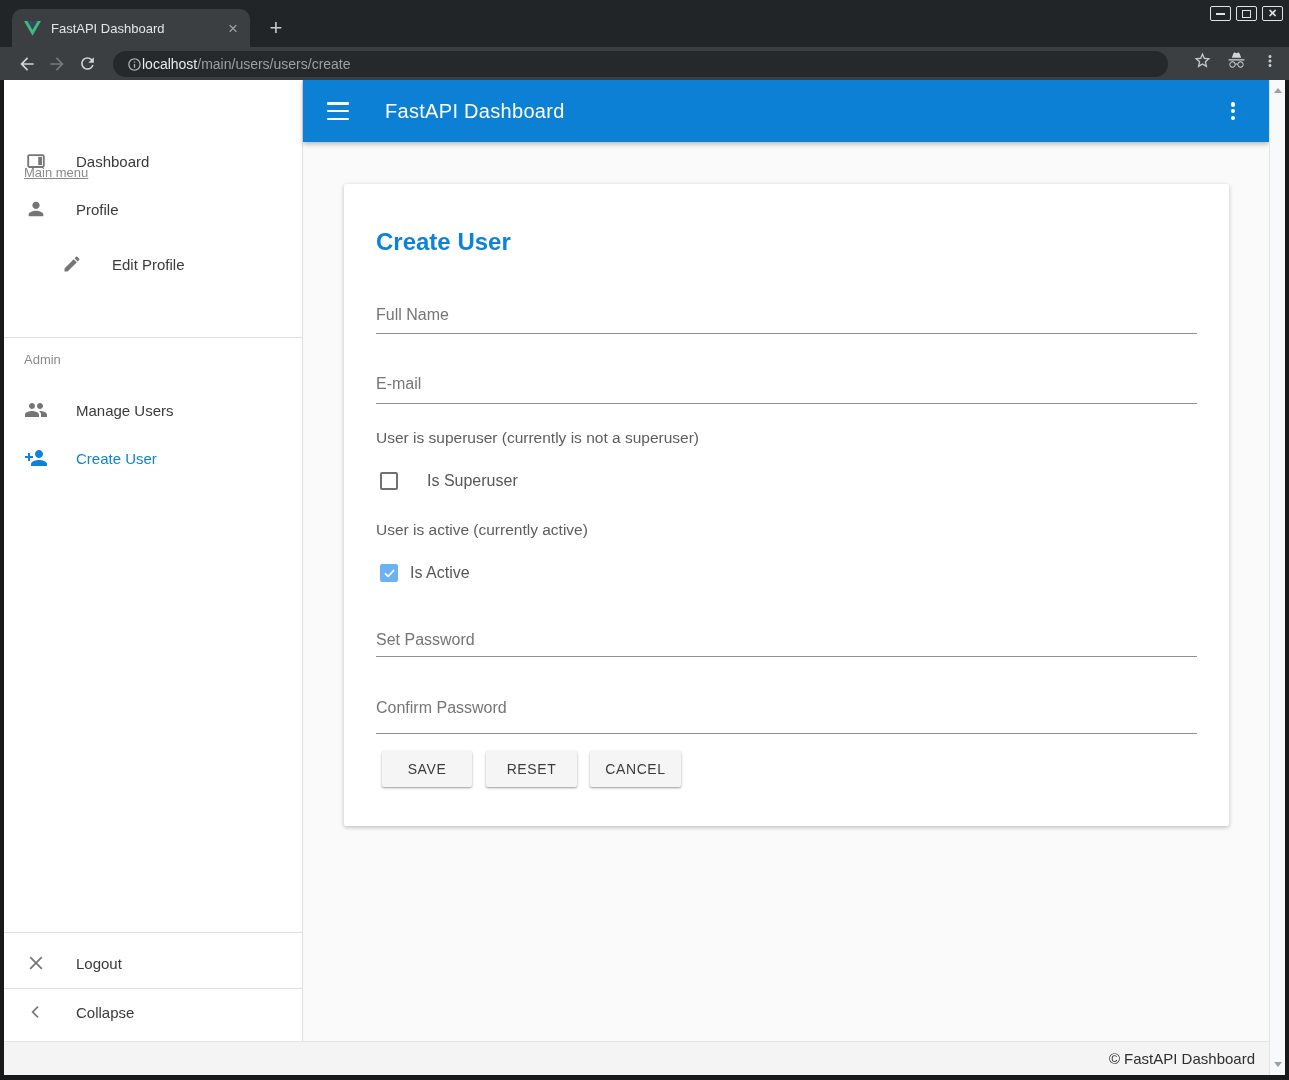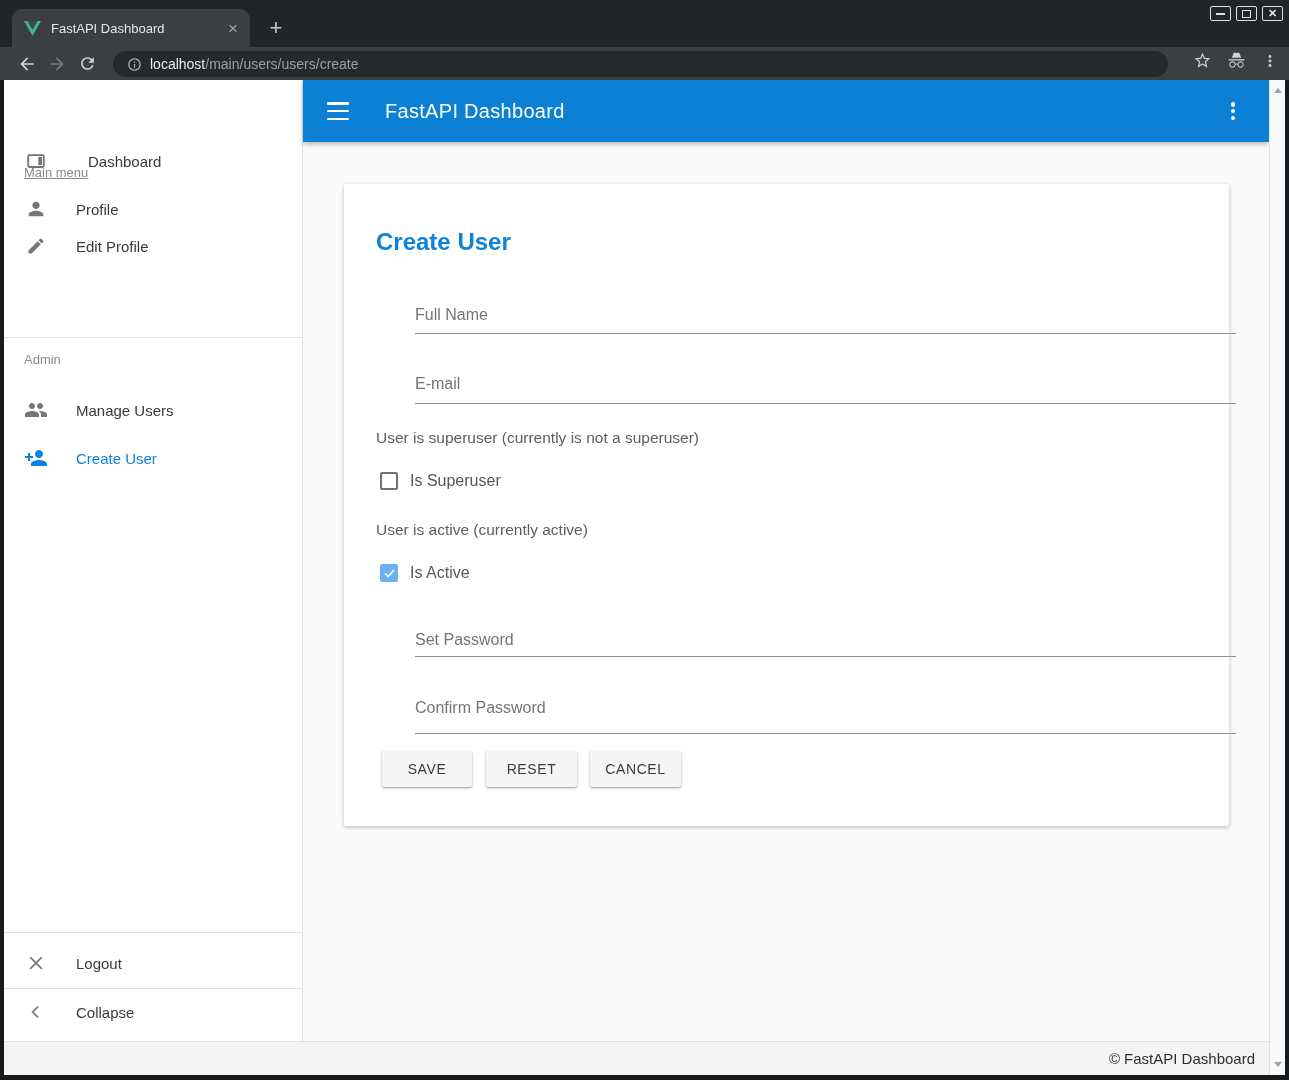--- a/index.html
+++ b/index.html
@@ -21,21 +21,21 @@
   .wbtn .min-glyph { width:9px; height:2px; background:#dfe2e4; }
   .wbtn .max-glyph { width:9px; height:8px; border:1.5px solid #dfe2e4; }
   .wbtn .close-glyph { font-size:11px; line-height:1; font-weight:bold; }
 
   
   .toolbar { position:absolute; left:0; top:47px; width:100%; height:33px; background:#3b3f42;
              display:flex; align-items:center; }
   .nav-ic { width:30px; height:26px; display:flex; align-items:center; justify-content:center; }
   .urlbar { position:absolute; left:113px; top:4px; width:1055px; height:26px; background:#26292b;
             border-radius:13px; display:flex; align-items:center; padding:0 14px; }
-  .url-host { color:#e8eaed; font-size:14px; margin-left:8px; }
+  .url-host { color:#e8eaed; font-size:14px; }
   .url-path { color:#9aa0a6; font-size:14px; }
   .tool-right { position:absolute; right:10px; top:4px; display:flex; align-items:center; gap:14px; }
 
   
   .page { position:absolute; left:4px; top:80px; width:1281px; height:995px; background:#fafafa; overflow:hidden; }
 
   
   .sidebar { position:absolute; left:0; top:0; width:299px; height:961px; background:#ffffff;
              border-right:1px solid #e0e0e0; }
   .side-header { position:absolute; left:20px; font-size:13px; color:#8a8a8a; }
@@ -54,21 +54,21 @@
   .kebab { position:absolute; right:26px; width:20px; height:22px; display:flex; flex-direction:column;
            align-items:center; justify-content:space-between; padding:2px 0; cursor:pointer; }
   .kebab i { width:4.5px; height:4.5px; border-radius:50%; background:#ffffff; }
 
   
   .card { position:absolute; left:340px; top:104px; width:885px; height:642px; background:#ffffff;
           border-radius:2px; box-shadow:0 1px 4px rgba(0,0,0,0.16), 0 2px 4px rgba(0,0,0,0.1); }
   .card-title { position:absolute; left:32px; top:44px; font-size:24px; color:#0c82da; }
   .tfield { position:absolute; left:32px; width:821px; border:none; outline:none; background:transparent;
             font-family:"Liberation Sans", sans-serif; font-size:16px; color:#212121;
-            border-bottom:1px solid #8f8f8f; border-radius:0;margin-left:39px; }
+            border-bottom:1px solid #8f8f8f; border-radius:0; }
   .tfield::placeholder { color:#757575; opacity:1; }
   .hint { position:absolute; left:32px; font-size:15.5px; color:#5d5d5d; }
   .cb-row { position:absolute; left:36px; display:flex; align-items:center; cursor:pointer; }
   .cb-box { width:18px; height:18px; border:2px solid #717171; border-radius:2px; background:#ffffff; }
   .cb-box.checked { border-color:#6cb2f2; background:#6cb2f2; display:flex; align-items:center; justify-content:center; }
   .cb-lbl { margin-left:12px; font-size:16px; color:#575757; }
   .btn { position:absolute; top:567px; height:36px; background:#f5f5f5; border:none; border-radius:2px;
          box-shadow:0 1px 3px rgba(0,0,0,0.28), 0 1px 1px rgba(0,0,0,0.14); font-family:"Liberation Sans", sans-serif;
          font-size:14px; font-weight:500; letter-spacing:0.6px; color:#3c3c3c; cursor:pointer; }
 
@@ -158,40 +158,40 @@
           </svg>
       </span>
     </div>
   </div>
 
   <div class="page">
 
     <aside class="sidebar">
       <div class="side-header" style="top:85px;text-decoration:underline;">Main menu</div>
 
-      <div class="side-item" style="top:57px;gap:12px;">
+      <div class="side-item" style="top:57px;">
         <span class="ic">
           <svg width="22" height="22" viewBox="0 0 24 24">
               <rect x="3.5" y="5.5" width="17" height="13" rx="1.2" fill="none" stroke="#757575" stroke-width="2"></rect>
               <rect x="14.5" y="7.5" width="4" height="9" fill="#757575"></rect>
             </svg>
         </span>
         <span class="lbl">Dashboard</span>
       </div>
 
       <div class="side-item" style="top:105px;">
         <span class="ic">
           <svg width="22" height="22" viewBox="0 0 24 24" fill="#757575">
               <path d="M12 12c2.21 0 4-1.79 4-4s-1.79-4-4-4-4 1.79-4 4 1.79 4 4 4zm0 2c-2.67 0-8 1.34-8 4v2h16v-2c0-2.66-5.33-4-8-4z"></path>
             </svg>
         </span>
         <span class="lbl">Profile</span>
       </div>
 
-      <div class="side-item" style="top:142px;">
+      <div class="side-item" style="top:160px;margin-left:36px;">
         <span class="ic">
           <svg width="20" height="20" viewBox="0 0 24 24" fill="#757575">
               <path d="M3 17.25V21h3.75L17.81 9.94l-3.75-3.75L3 17.25zM20.71 7.04a1 1 0 0 0 0-1.41l-2.34-2.34a1 1 0 0 0-1.41 0l-1.83 1.83 3.75 3.75 1.83-1.83z"></path>
             </svg>
         </span>
         <span class="lbl">Edit Profile</span>
       </div>
 
 
       <div class="divider" style="top:257px;"></div>
@@ -251,21 +251,21 @@
 
     <section class="card">
       <h1 class="card-title">Create User</h1>
 
       <input class="tfield" style="top: 122px; padding-bottom: 9px;" type="text" placeholder="Full Name">
 
       <input class="tfield" style="top: 191px; padding-bottom: 10px;" type="text" placeholder="E-mail">
 
       <div class="hint" style="top:245px;">User is superuser (currently is not a superuser)</div>
 
-      <div class="cb-row" style="top:288px;">
+      <div class="cb-row" style="top:288px;gap:17px;">
         <span class="cb-box"></span>
         <span class="cb-lbl">Is Superuser</span>
       </div>
 
       <div class="hint" style="top:337px;">User is active (currently active)</div>
 
       <div class="cb-row" style="top:380px;">
         <span class="cb-box checked">
           <svg width="13" height="13" viewBox="0 0 24 24" fill="none" stroke="#ffffff" stroke-width="3.2" stroke-linecap="round" stroke-linejoin="round">
               <path d="M4.5 12.5l5 5 10-11"></path>

